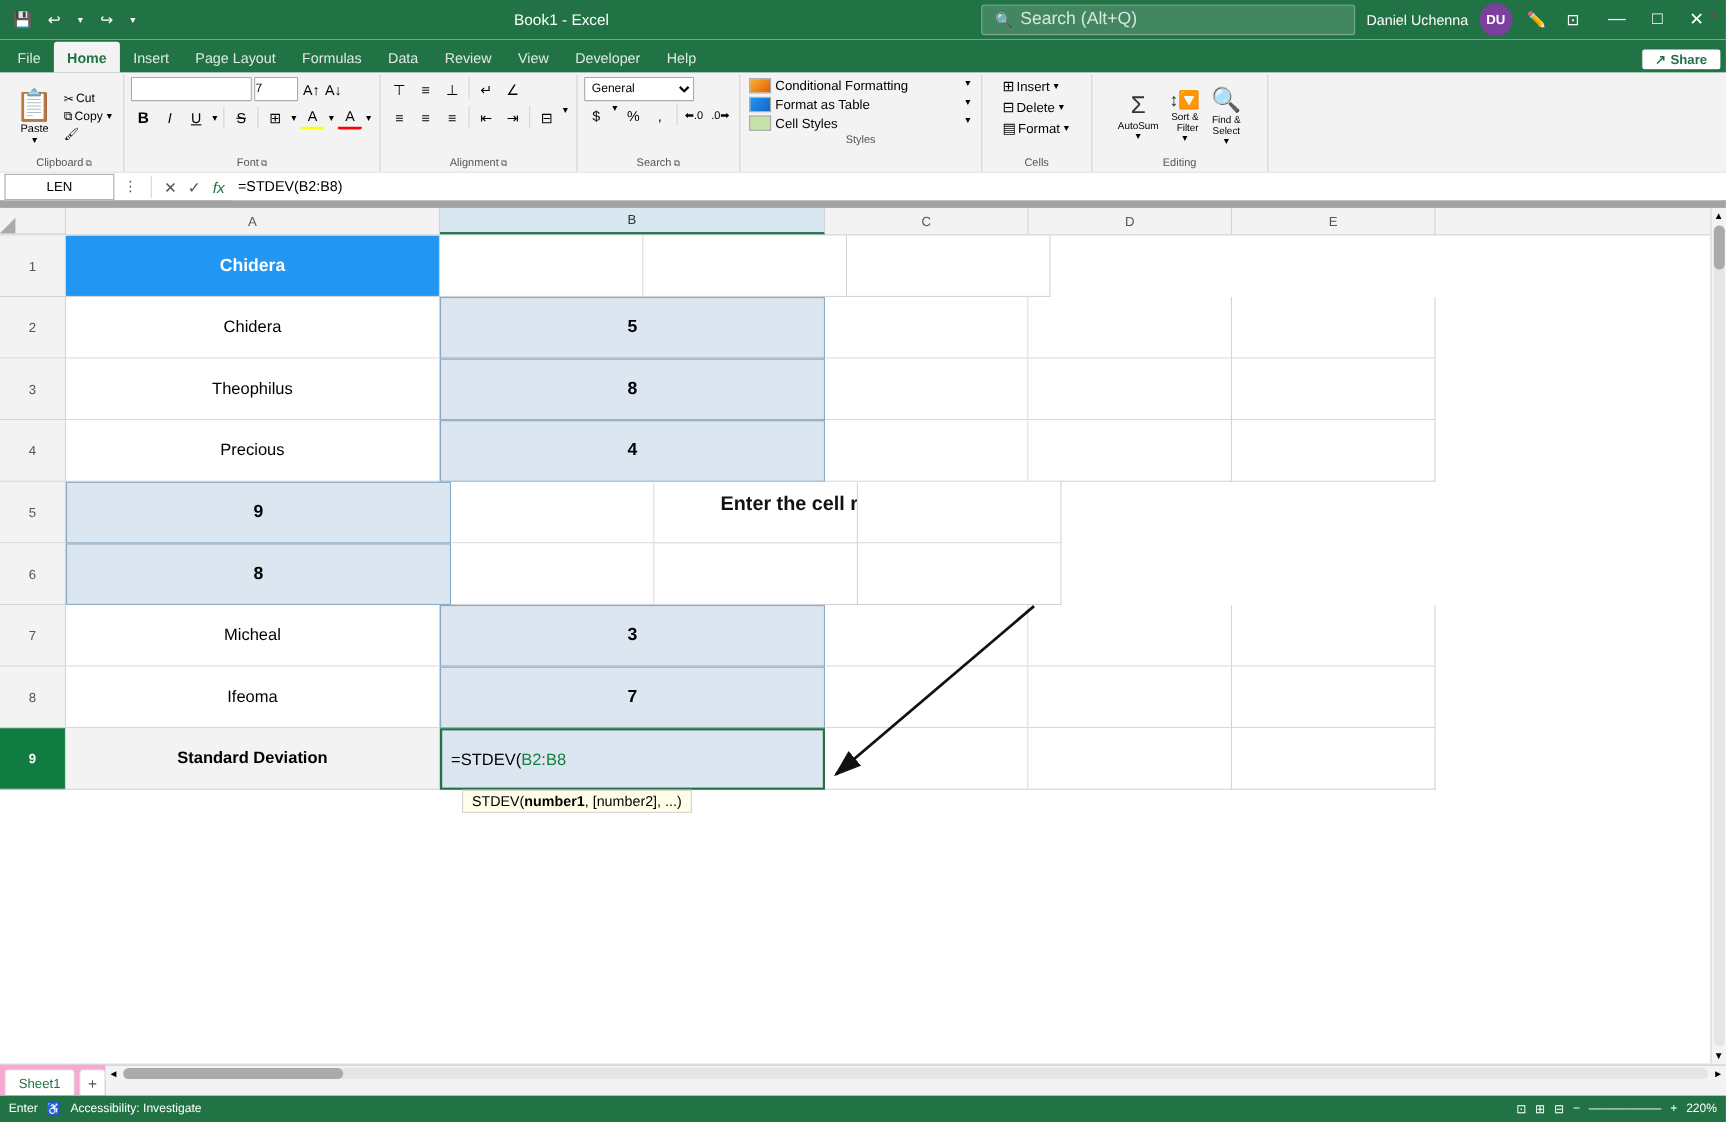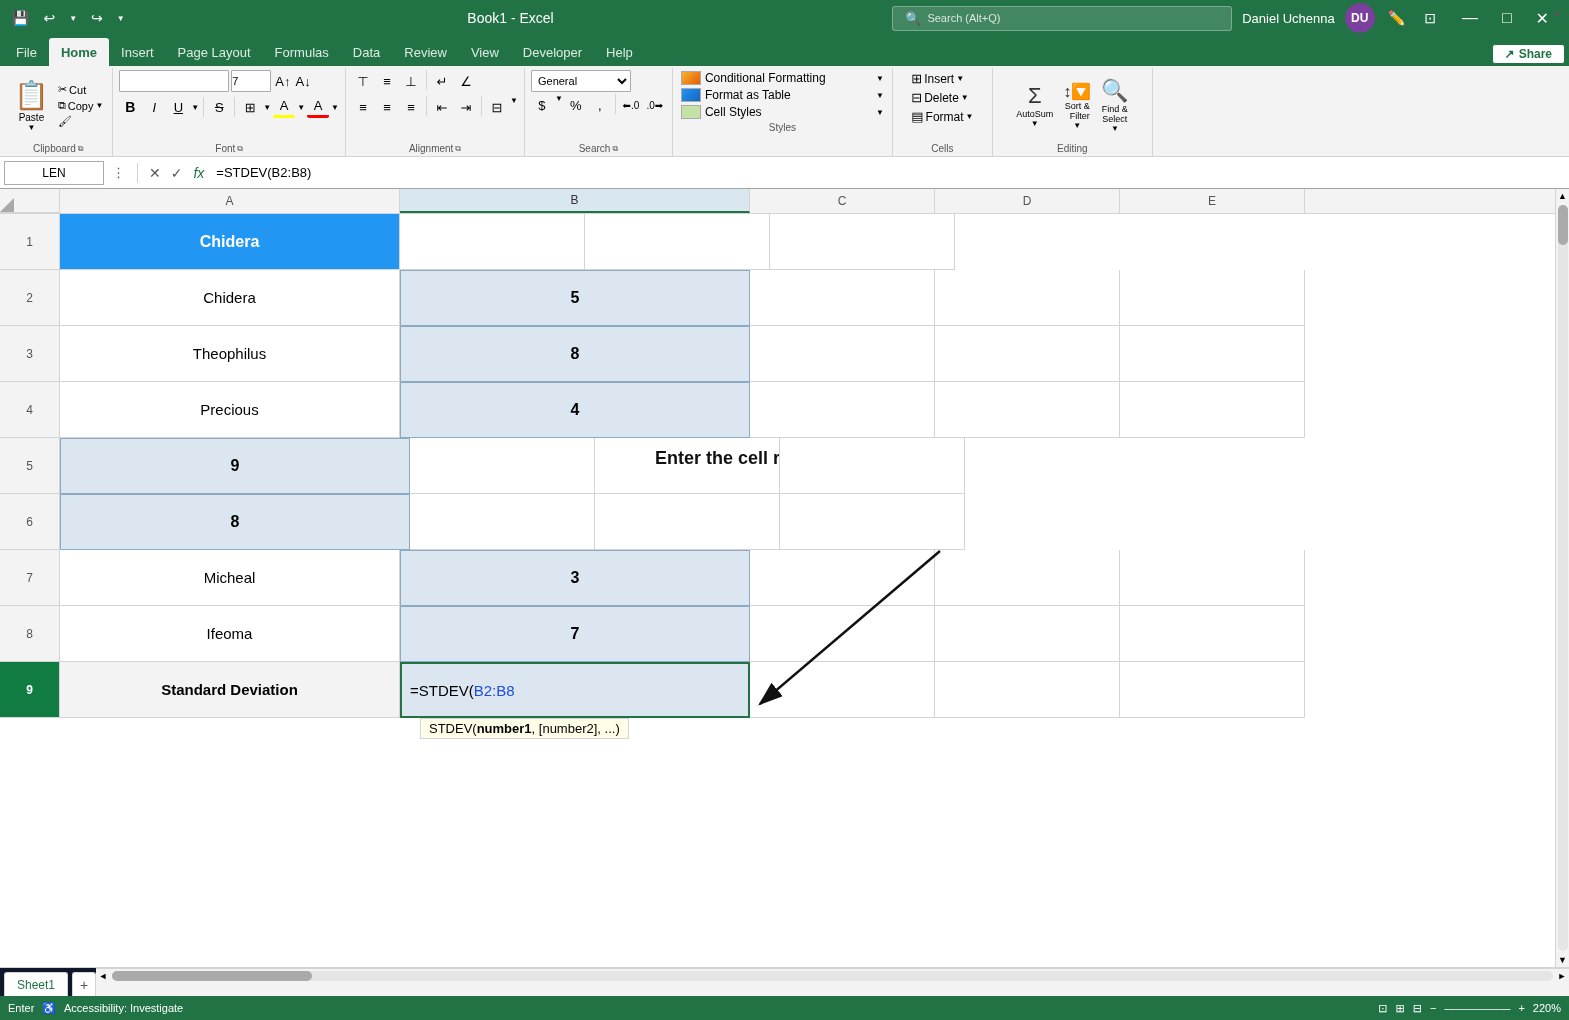--- a/index.html
+++ b/index.html
@@ -29,21 +29,21 @@
       font-size: 13px;
       display: flex;
       align-items: center;
       gap: 6px;
       cursor: text;
     }
     .search-box input {
       background: none;
       border: none;
       color: #fef9c3;
-      font-size: 11px;
+      font-size: 16px;
       outline: none;
       width: 280px;
     }
     .search-box input::placeholder { color: rgba(255,255,255,0.8); }
     .user-avatar {
       width: 30px; height: 30px; border-radius: 50%;
       background: #7b3f9e; color: white; display: flex; align-items: center; justify-content: center;
       font-size: 12px; font-weight: bold; cursor: pointer;
     }
     .window-controls { display: flex; gap: 0; }
@@ -173,21 +173,21 @@
     }
     .num-btns-row { display: flex; gap: 2px; }
     .num-btn {
       min-width: 22px; height: 22px; display: flex; align-items: center; justify-content: center;
       cursor: pointer; border-radius: 2px; font-size: 13px; padding: 0 2px;
     }
 
     
     .styles-group { flex-direction: column; align-items: flex-start; min-width: 240px; }
     .styles-content { display: flex; flex-direction: column; gap: 1px; width: 100%; }
-    .style-btn-row { display: flex; align-items: center; gap: 4px; cursor: pointer; padding: 1px 2px; border-radius: 2px; }
+    .style-btn-row { display: flex; align-items: flex-start; gap: 4px; cursor: pointer; padding: 1px 2px; border-radius: 2px; }
     .style-icon { width: 20px; height: 14px; background: #e5e5e5; border: 1px solid #aaa; }
     .cond-fmt-icon { background: linear-gradient(135deg, #f9b234 0%, #e65c00 100%); }
     .fmt-table-icon { background: linear-gradient(135deg, #2196f3 0%, #1565c0 100%); }
     .cell-styles-icon { background: #c5e1a5; }
 
     
     .cells-group {}
     .cell-btn-row { display: flex; align-items: center; cursor: pointer; padding: 1px 4px; border-radius: 2px; font-size: 12px; }
     .cell-btn-icon { font-size: 13px; margin-right: 2px; }
 
@@ -204,21 +204,21 @@
       cursor: pointer; padding: 2px 4px; border-radius: 2px; font-size: 10px;
       max-width: 60px; text-align: center;
     }
     .find-icon { font-size: 22px; color: #333; }
 
     
     .formula-bar {
       display: flex;
       align-items: center;
       height: 32px;
-      border-bottom: 1px solid #a3a3a3;
+      border-bottom: 7px solid #a3a3a3;
       background: white;
       padding: 0 4px;
       gap: 4px;
     }
     .name-box {
       width: 100px; height: 24px; border: 1px solid #ababab;
       font-size: 12px; padding: 0 4px; text-align: center;
       background: white; cursor: pointer;
     }
     .fb-divider { width: 1px; height: 20px; background: #d4d4d4; margin: 0 4px; }
@@ -339,21 +339,21 @@
       padding: 0 8px;
       font-size: 11px;
       justify-content: space-between;
     }
     .status-left { display: flex; align-items: center; gap: 8px; }
     .status-right { display: flex; align-items: center; gap: 8px; }
 
     
     .sheet-tabs-bar {
       height: 28px;
-      background: #0f172a;
+      background: #f9a8d4;
       border-top: 1px solid #d4d4d4;
       display: flex;
       align-items: flex-end;
       padding: 0 0 0 4px;
     }
     .sheet-tab {
       height: 24px;
       padding: 0 12px;
       border: 1px solid #d4d4d4;
       border-bottom: none;
@@ -747,21 +747,21 @@
               <div class="cell b-selected" style="width:350px;height:56px;background:#dce6f0;font-weight:bold;font-size:16px;border:1px solid #8baac4;">7</div>
               <div class="cell" style="width:185px;height:56px;"></div>
               <div class="cell" style="width:185px;height:56px;"></div>
               <div class="cell" style="width:185px;height:56px;"></div>
             </div>
 
             <div class="grid-row">
               <div class="cell a9" style="width:340px;height:56px;background:#f3f3f3;font-weight:bold;font-size:15px;">Standard Deviation</div>
               <div class="cell formula-cell" style="width:350px;height:56px;background:#dce6f0;border:2px solid #217346;font-size:15px;justify-content:flex-start;padding-left:8px;position:relative;">
                 <span style="color:#000;">=STDEV(</span>
-                  <span style="color:#1d4ed8;">B2:B8</span>
+                  <span style="color:#15803d;">B2:B8</span>
               </div>
               <div class="cell" style="width:185px;height:56px;"></div>
               <div class="cell" style="width:185px;height:56px;"></div>
               <div class="cell" style="width:185px;height:56px;"></div>
             </div>
 
             <svg style="position:absolute;top:0;left:0;width:1300px;height:560px;pointer-events:none;overflow:visible;">
 
               <defs>
                 <marker id="arrowhead" markerWidth="10" markerHeight="7" refX="9" refY="3.5" orient="auto">

